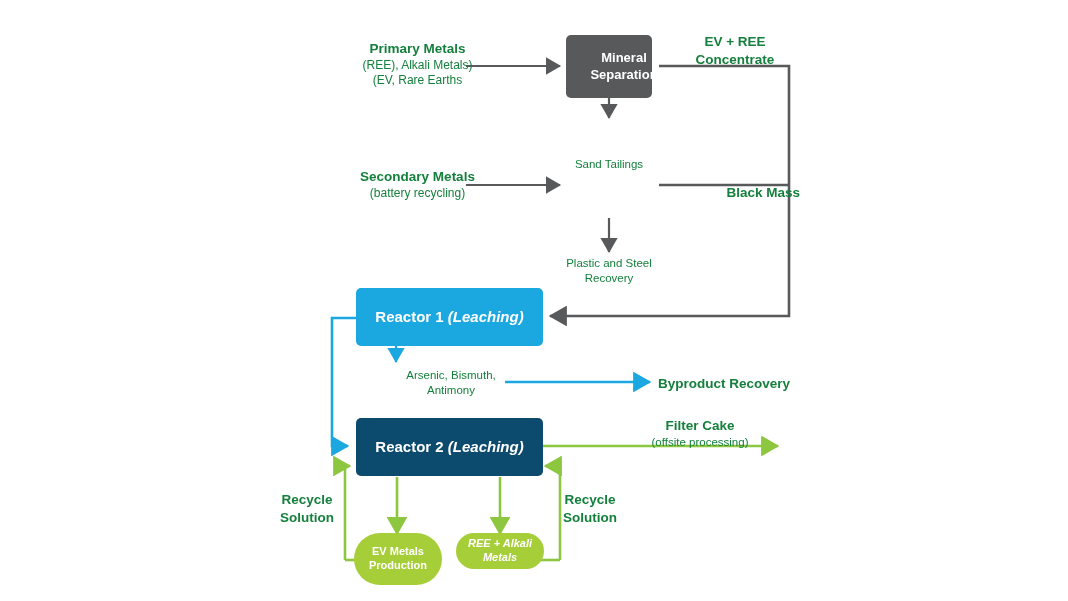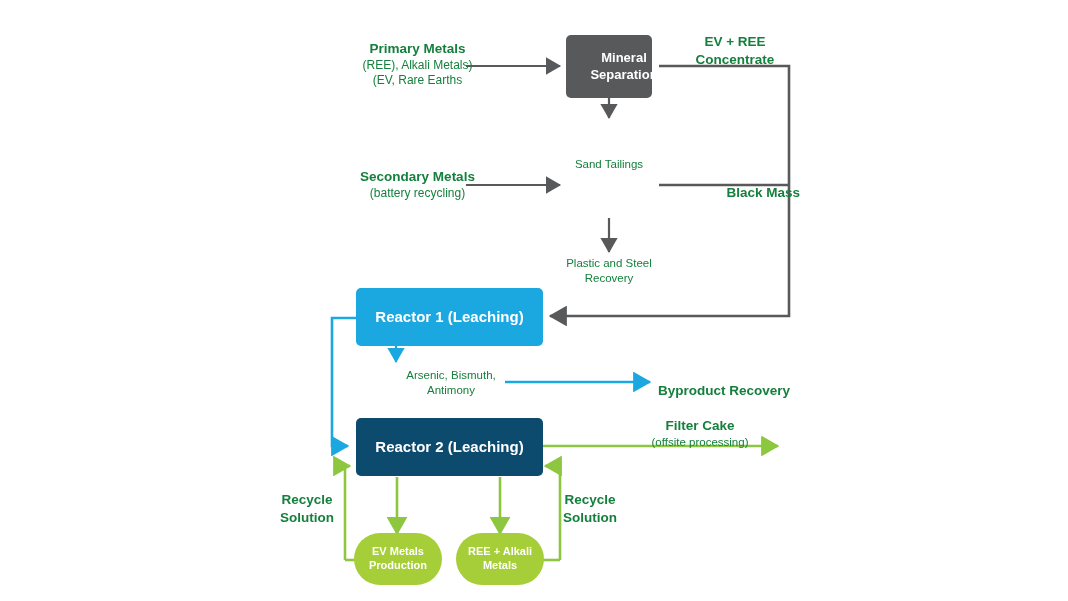--- a/index.html
+++ b/index.html
@@ -50,20 +50,21 @@
     background: #0c4a6e;
     border-radius: 5px;
     font-size: 15px;
   }
   .node.pill {
     background: #a6ce39;
     border-radius: 28px;
     font-size: 11px;
   }
   .node .ital {
+    font-style: italic;
     font-weight: bold;
   }
   .lbl {
     position: absolute;
     color: #15803d;
     text-align: center;
     line-height: 1.3;
   }
   .lbl.bold {
     font-weight: bold;
@@ -143,21 +144,21 @@
   </div>
 
   <div class="node green" style="left:356px; top:418px; width:187px; height:58px;">
     <span><span>Reactor 2 </span><span class="ital">(Leaching)</span></span>
   </div>
 
   <div class="node pill" style="left:354px; top:533px; width:88px; height:52px;">
     <span>EV Metals<br>Production</span>
   </div>
 
-  <div class="node pill" style="left:456px; top:533px; width:88px; height:52px;">
+  <div class="node pill" style="left:456px; top:533px; width:88px; height:36px;font-style:italic;">
     <span>REE + Alkali<br>Metals</span>
   </div>
 
   <div class="lbl bold" style="left:330px; top:40px; width:175px;">
     <span>Primary Metals</span>
     <span class="sub">(REE), Alkali Metals)</span>
     <span class="sub">(EV, Rare Earths</span>
   </div>
 
   <div class="lbl bold" style="left:330px; top:168px; width:175px;">
@@ -181,21 +182,21 @@
 
   <div class="lbl bold" style="left:670px; top:184px; width:130px;text-align:right;">
     <span>Black Mass</span>
   </div>
 
   <div class="lbl small" style="left:386px; top:368px; width:130px;">
     <span>Arsenic, Bismuth,</span>
     <span class="subi">Antimony</span>
   </div>
 
-  <div class="lbl bold" style="left:658px; top:375px; width:180px; text-align:left;margin-top:7px;">
+  <div class="lbl bold" style="left:658px; top:375px; width:180px; text-align:left;">
     <span>Byproduct Recovery</span>
   </div>
 
   <div class="lbl bold" style="left:620px; top:417px; width:160px;">
     <span>Filter Cake</span>
     <span class="subi">(offsite processing)</span>
   </div>
 
   <div class="lbl bold" style="left:262px; top:491px; width:90px;">
     <span>Recycle</span>

